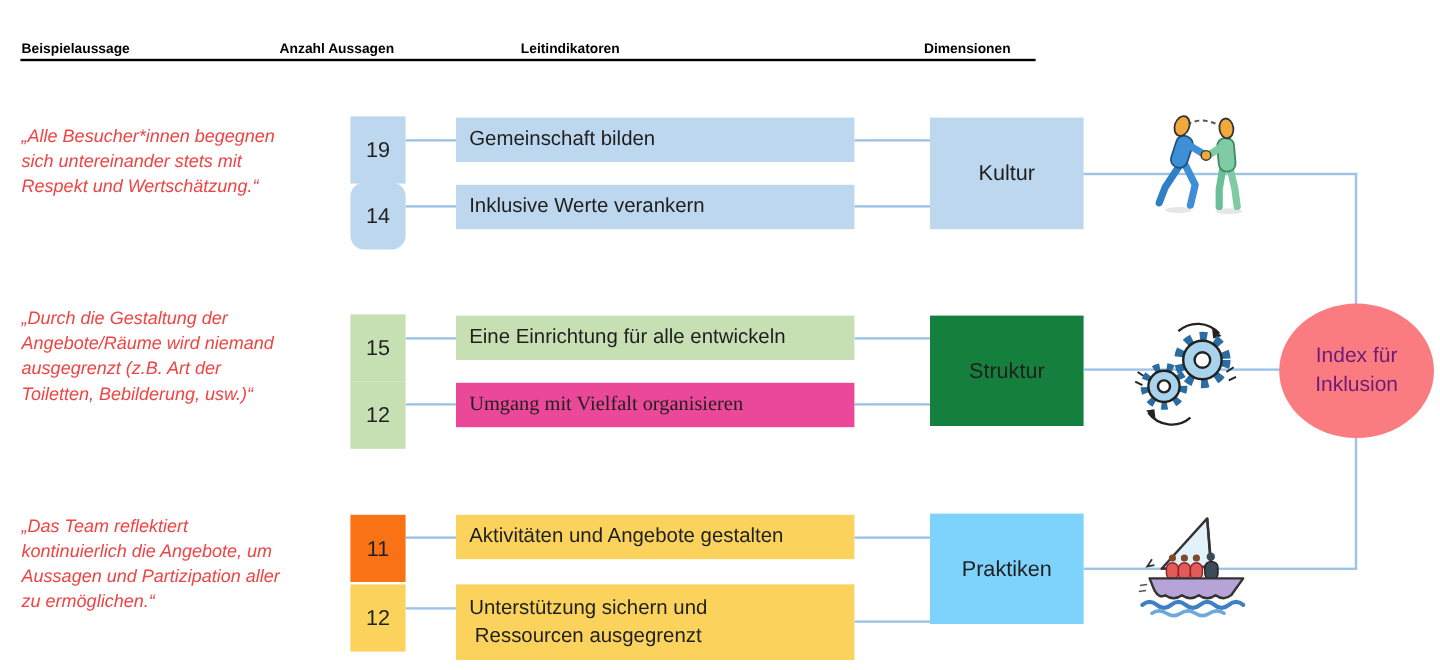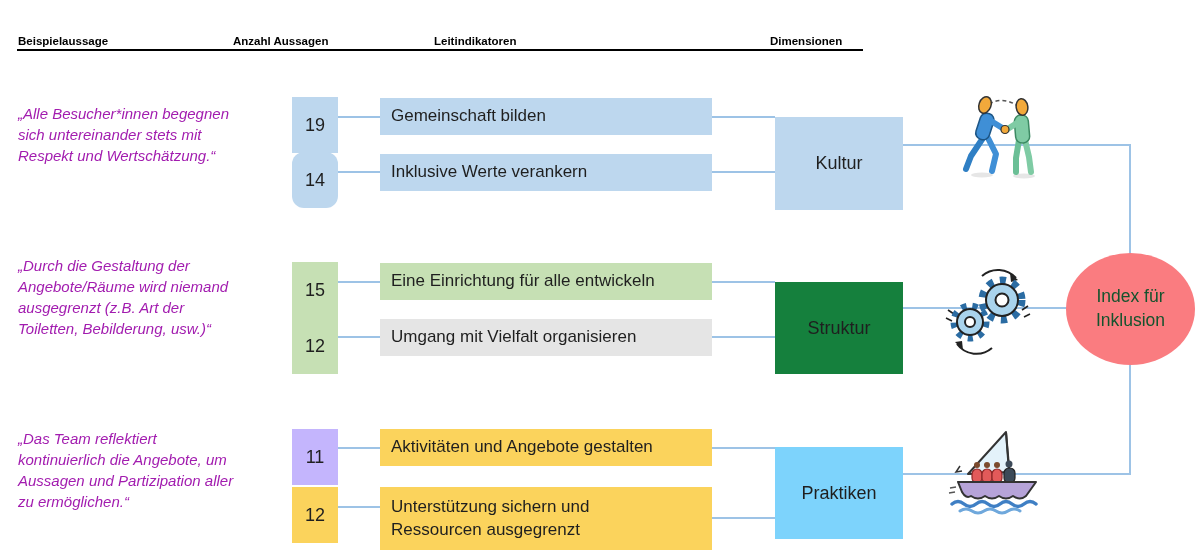--- a/index.html
+++ b/index.html
@@ -10,63 +10,63 @@
   
   .col-header{position:absolute;top:35px;font-size:11.5px;font-weight:bold;color:#000;}
   #h-beispiel{left:18px}
   #h-anzahl{left:233px}
   #h-leit{left:434px}
   #h-dim{left:770px}
   .header-rule{position:absolute;left:17px;top:49px;width:846px;height:2px;background:#000;}
   
   .quote{
     position:absolute;left:18px;width:256px;font-style:italic;font-size:15px;
-    line-height:21px;color:#a21caf;white-space:pre-line;
+    line-height:21px;color:#ef4444;white-space:pre-line;
   }
   .g1 .quote{top:103px}
   .g2 .quote{top:255px}
   .g3 .quote{top:428px}
   
   .g1{--n1:97px;--n2:152px;--i1:98px;--i2:154px;--m1:116px;--m2:171px;--m2b:171px;--dt:98px;--dh:93px;}
   .g2{--n1:262px;--n2:318px;--i1:263px;--i2:319px;--m1:281px;--m2:336px;--m2b:336px;--dt:263px;--dh:92px;}
   .g3{--n1:429px;--n2:487px;--i1:429px;--i2:487px;--m1:447px;--m2:506px;--m2b:517px;--dt:428px;--dh:92px;}
   
   .numbox{
     position:absolute;left:292px;width:46px;height:56px;display:flex;align-items:center;
     justify-content:center;font-size:18px;color:#1f1f1f;
   }
   .n1{top:var(--n1)} .n2{top:var(--n2)}
   .indbox{
     position:absolute;left:380px;width:332px;height:37px;display:flex;align-items:center;
     font-size:17px;color:#1f1f1f;padding-left:11px;box-sizing:border-box;
-    white-space:pre-line;line-height:1.35;
+    white-space:pre-line;line-height:1.35;text-align:center;
   }
   .i1{top:var(--i1)} .i2{top:var(--i2)}
   .g3 .i2{height:63px}
   .dimbox{
     position:absolute;left:775px;width:128px;top:var(--dt);height:var(--dh);
-    display:flex;align-items:center;justify-content:center;font-size:18px;color:#1f1f1f;margin-top:19px;
+    display:flex;align-items:center;justify-content:center;font-size:18px;color:#1f1f1f;
   }
   
   .line{position:absolute;background:#9DC3E6;}
   .line.h{height:2px} .line.v{width:2px}
   .ln-a1{left:338px;width:42px;top:var(--m1)}
   .ln-a2{left:338px;width:42px;top:var(--m2)}
   .ln-b1{left:712px;width:63px;top:var(--m1)}
   .ln-b2{left:712px;width:63px;top:var(--m2b)}
   #c-kultur-h{left:903px;top:144px;width:228px}
   #c-kultur-v{left:1129px;top:144px;height:111px}
   #c-struktur-h{left:903px;top:307px;width:165px}
   #c-praktiken-h{left:903px;top:473px;width:228px}
   #c-praktiken-v{left:1129px;top:364px;height:111px}
   
   .circle{
     position:absolute;left:1066px;top:253px;width:129px;height:112px;border-radius:50%;
     display:flex;align-items:center;justify-content:center;text-align:center;
-    font-size:17.5px;line-height:1.35;color:#14532d;white-space:pre-line;
+    font-size:17.5px;line-height:1.35;color:#701a75;white-space:pre-line;
   }
   
   .icon{position:absolute;}
   #icon-people{left:955px;top:92px;width:96px;height:96px}
   #icon-gears{left:940px;top:264px;width:98px;height:92px}
   #icon-boat{left:946px;top:428px;width:104px;height:90px}
 </style>
 </head>
 <body>
 
@@ -98,34 +98,34 @@
     <div class="line h ln-a2"></div>
     <div class="line h ln-b1"></div>
     <div class="line h ln-b2"></div>
     <div class="quote">„Durch die Gestaltung der
 Angebote/Räume wird niemand
 ausgegrenzt  (z.B. Art der
 Toiletten, Bebilderung, usw.)“</div>
     <div class="numbox n1" style="background-color: rgb(198, 224, 180);">15</div>
     <div class="numbox n2" style="background-color: rgb(198, 224, 180);">12</div>
     <div class="indbox i1" style="background-color: rgb(198, 224, 180);">Eine Einrichtung für alle entwickeln</div>
-    <div class="indbox i2" style="background-color: #e5e5e5;">Umgang mit Vielfalt organisieren</div>
+    <div class="indbox i2" style="background-color: #ec4899; font-family: Liberation Serif, serif;">Umgang mit Vielfalt organisieren</div>
     <div class="dimbox" style="background-color: #15803d;">Struktur</div>
   </div>
 
   <div class="group g3">
     <div class="line h ln-a1"></div>
     <div class="line h ln-a2"></div>
     <div class="line h ln-b1"></div>
     <div class="line h ln-b2"></div>
     <div class="quote">„Das Team reflektiert
 kontinuierlich die Angebote, um
 Aussagen und Partizipation aller
 zu ermöglichen.“</div>
-    <div class="numbox n1" style="background-color: #c4b5fd;">11</div>
+    <div class="numbox n1" style="background-color: #f97316;">11</div>
     <div class="numbox n2" style="background-color: rgb(251, 211, 92);">12</div>
     <div class="indbox i1" style="background-color: rgb(251, 211, 92);">Aktivitäten und Angebote gestalten</div>
     <div class="indbox i2" style="background-color: rgb(251, 211, 92);">Unterstützung sichern und
 Ressourcen ausgegrenzt</div>
     <div class="dimbox" style="background-color: #7dd3fc;">Praktiken</div>
   </div>
 
   <div class="line h" id="c-kultur-h"></div>
   <div class="line v" id="c-kultur-v"></div>
   <div class="line h" id="c-struktur-h"></div>

